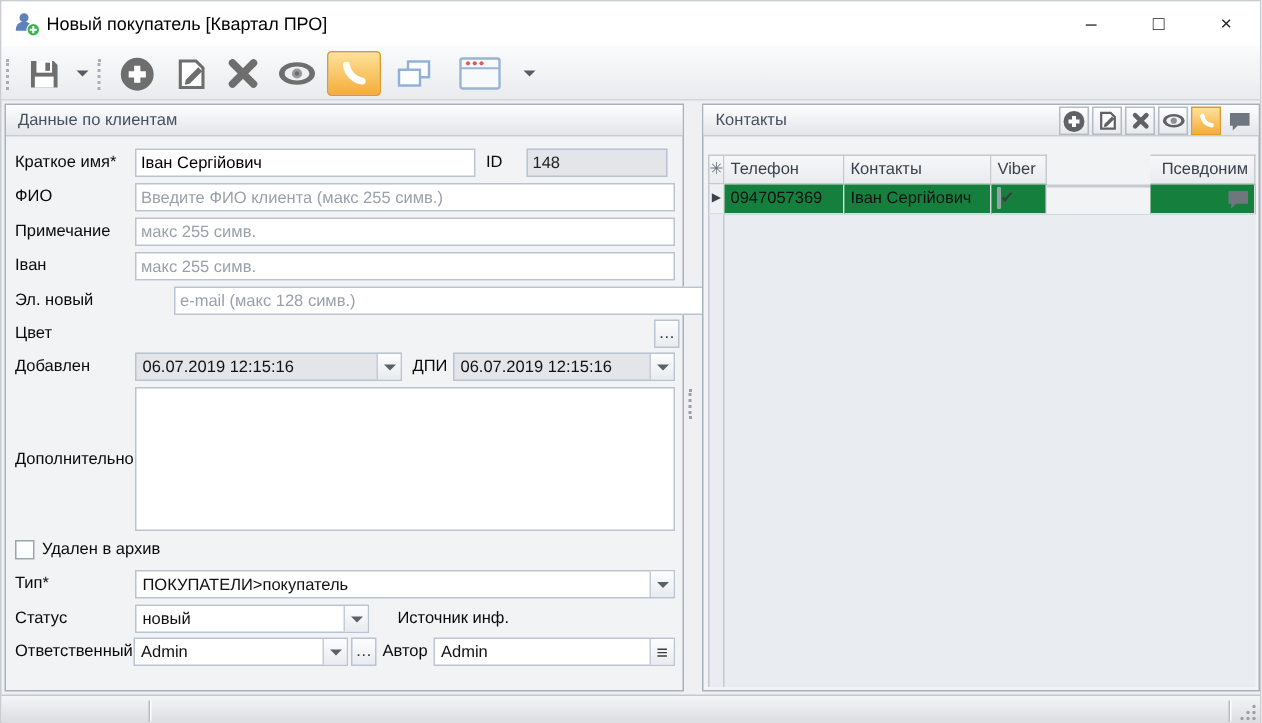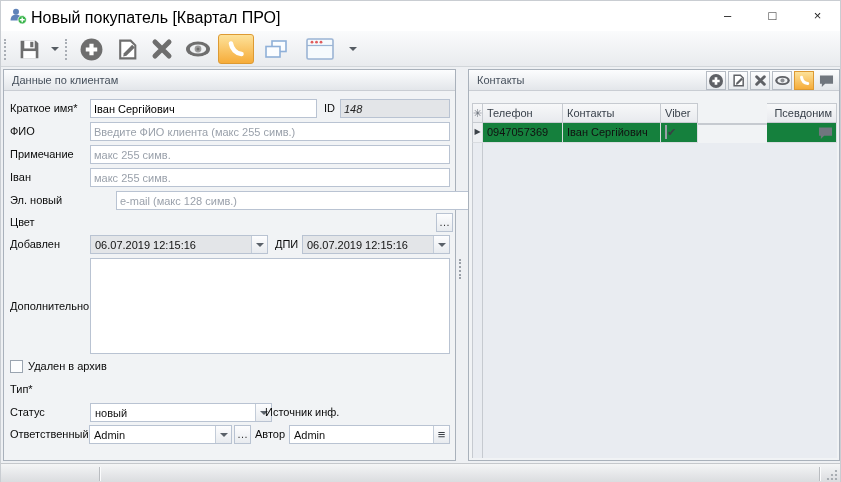--- a/index.html
+++ b/index.html
@@ -10,21 +10,21 @@
     color:#111;
     background:#eef0f3;
     position:relative;
     overflow:hidden;
   }
   .window { position:absolute; inset:0; border:1px solid #c9cdd2; background:#eef0f3; }
 
   
   .titlebar { position:absolute; left:0; top:0; width:100%; height:30px; background:#ffffff; }
   .app-icon { position:absolute; left:8px; top:6px; width:18px; height:18px; }
-  .title-text { position:absolute; left:30px; top:8px; font-size:16px; color:#000; white-space:nowrap;text-align:right; }
+  .title-text { position:absolute; left:30px; top:8px; font-size:12px; color:#000; white-space:nowrap;text-align:right; }
   .win-btn { position:absolute; top:0; width:45px; height:30px; text-align:center; line-height:30px; font-size:13px; color:#222; cursor:default; }
   .wb-min { left:704px; }
   .wb-max { left:749px; }
   .wb-close { left:794px; }
 
   
   .toolbar { position:absolute; left:0; top:30px; width:100%; height:36px;
     background:linear-gradient(#fafbfc,#e9ebee); border-bottom:1px solid #d2d6da; }
   .grip-v { position:absolute; top:8px; width:3px; height:21px; border-left:2px dotted #a9aeb5; }
   .tbtn { position:absolute; top:3px; height:30px; display:flex; align-items:center; justify-content:center; }
@@ -186,21 +186,21 @@
 
   <div class="main">
 
     <div class="panel panel-left">
       <div class="p-header">Данные по клиентам</div>
 
       <div class="frow" style="top:29px">
         <span class="flbl">Краткое имя*</span>
         <input class="fin" style="left: 86px; width: 227px;" value="Іван Сергійович">
         <span class="flbl" style="left:320px">ID</span>
-        <input class="fin dis" style="left: 336px; width: 110px; font-style: italic;" readonly="" value="148">
+        <input class="fin dis" style="left: 347px; width: 94px;" readonly="" value="148">
       </div>
 
       <div class="frow" style="top:52px">
         <span class="flbl">ФИО</span>
         <input class="fin" style="left: 86px; width: 360px;" placeholder="Введите ФИО клиента (макс 255 симв.)">
       </div>
 
       <div class="frow" style="top:75px">
         <span class="flbl">Примечание</span>
         <input class="fin" style="left: 86px; width: 360px;" placeholder="макс 255 симв.">
@@ -241,25 +241,31 @@
       <span class="flbl" style="top:230px;left:6px">Дополнительно</span>
       <textarea class="ftext" style="left: 86px; top: 188px; width: 360px; height: 96px;"></textarea>
 
       <div class="frow" style="top:288px;height:16px">
         <span class="cbx" style="left:6px"></span>
         <span class="flbl" style="left:24px;top:2px">Удален в архив</span>
       </div>
 
       <div class="frow" style="top:310px">
         <span class="flbl">Тип*</span>
+        <div class="combo" style="left:86px;width:360px">
+          <span class="ctext">ПОКУПАТЕЛИ&gt;покупатель</span>
+          <span class="ddbtn">
+              <i></i>
+            </span>
+        </div>
       </div>
 
       <div class="frow" style="top:333px">
         <span class="flbl">Статус</span>
-        <div class="combo" style="left:86px;width:182px">
+        <div class="combo" style="left:86px;width:156px">
           <span class="ctext">новый</span>
           <span class="ddbtn">
               <i></i>
             </span>
         </div>
         <span class="flbl" style="left:261px">Источник инф.</span>
       </div>
 
       <div class="frow" style="top:355px">
         <span class="flbl">Ответственный</span>

